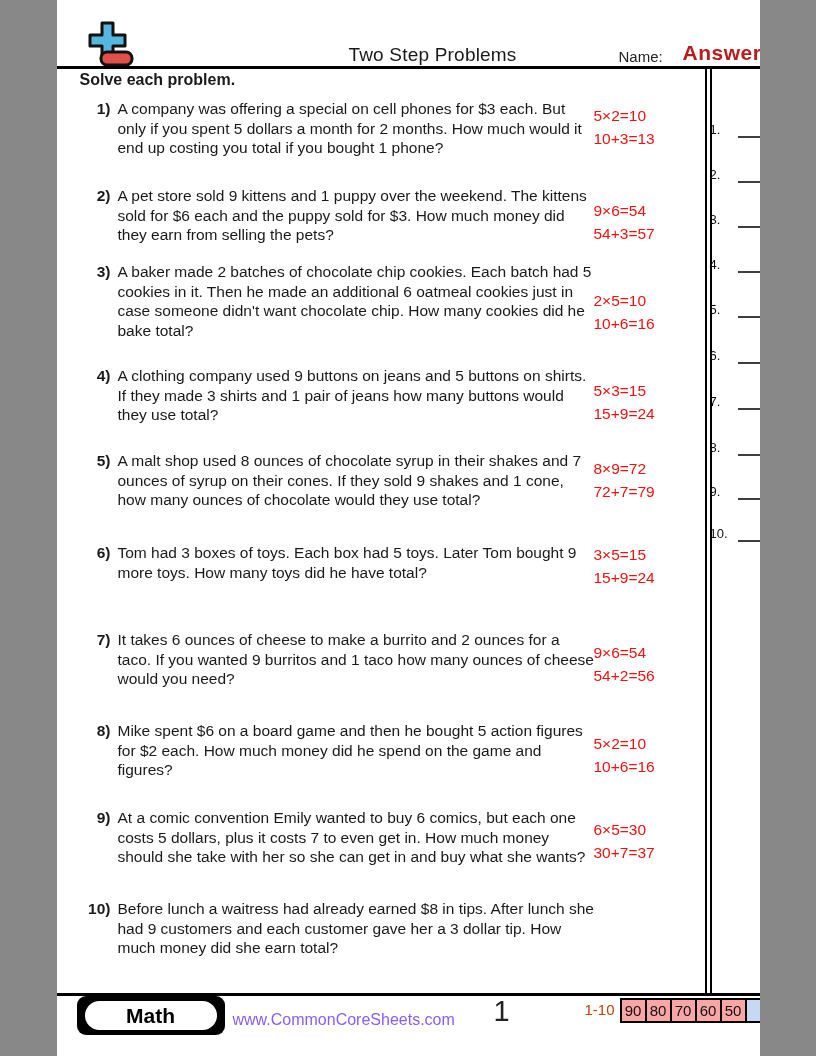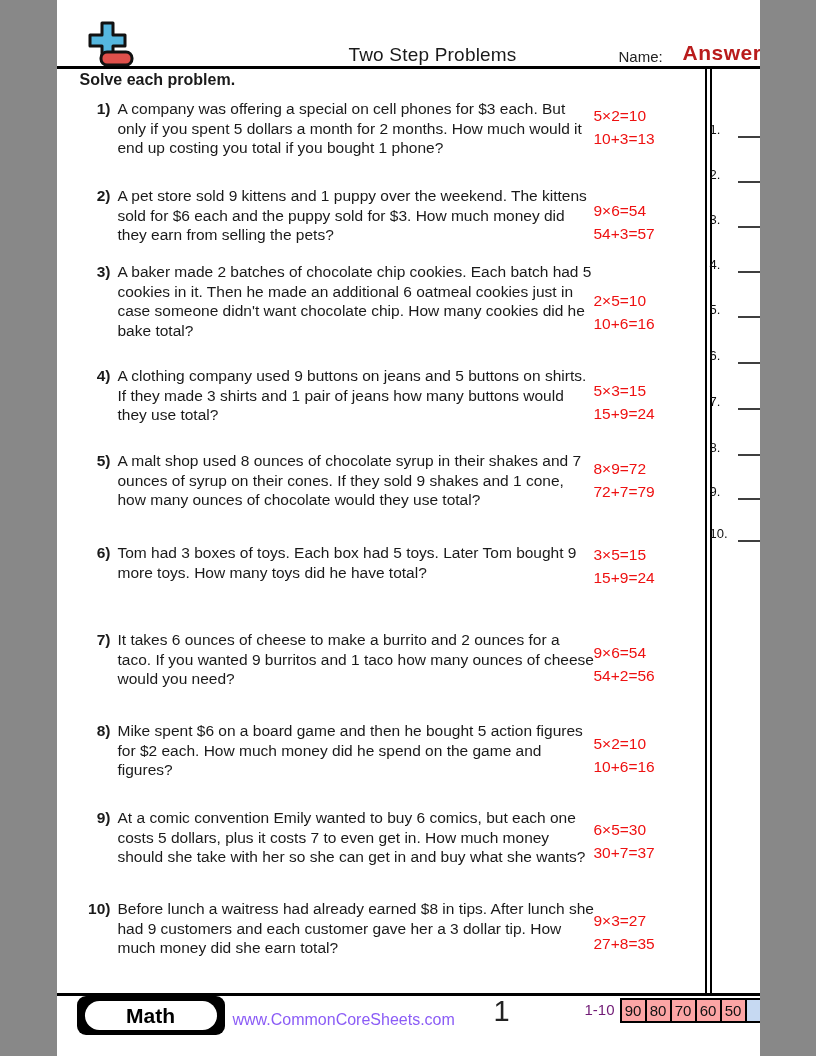--- a/index.html
+++ b/index.html
@@ -49,21 +49,21 @@
   .footer-rule{position:absolute;left:0;top:993px;width:816px;height:3px;background:#000;}
   .math-badge{position:absolute;left:20px;top:996px;width:148px;height:39px;
     background:#000;border-radius:9px;display:flex;align-items:center;justify-content:center;}
   .math-pill{width:132px;height:29px;background:#fff;border-radius:15px;
     display:flex;align-items:center;justify-content:center;
     font-size:21px;font-weight:bold;color:#000;}
   .website{position:absolute;left:176px;top:1011px;font-size:16px;color:#8b5cf6;}
   .page-num{position:absolute;left:400px;top:995px;width:90px;text-align:center;
     font-size:29px;font-weight:400;color:#222;}
   .score-label{position:absolute;left:498px;top:1001px;width:60px;text-align:right;
-    font-size:15px;color:#701a75;}
+    font-size:15px;color:#c2410c;}
   .score-table{position:absolute;left:563px;top:998px;display:flex;
     border:2px solid #000;background:#fca5a5;}
   .cell{width:23px;height:21px;line-height:21px;text-align:center;font-size:15px;
     border-left:2px solid #000;color:#111;}
   .cell:first-child{border-left:none;}
   .cell.shaded{background:#c6d9f2;padding-left:17px;}
 </style>
 </head>
 <body>
 
@@ -203,24 +203,20 @@
     <div class="ptext">At a comic convention Emily wanted to buy 6 comics, but each one costs 5 dollars, plus it costs 7 to even get in. How much money should she take with her so she can get in and buy what she wants?</div>
   </div>
   <div class="work w9">
     <div>6×5=30</div>
     <div>30+7=37</div>
   </div>
 
   <div class="problem p10">
     <span class="pnum">10)</span>
     <div class="ptext">Before lunch a waitress had already earned $8 in tips. After lunch she had 9 customers and each customer gave her a 3 dollar tip. How much money did she earn total?</div>
-  </div>
-  <div class="work w10">
-    <div>9×3=27</div>
-    <div>27+8=35</div>
   </div>
 
   <div class="footer-rule"></div>
   <div class="math-badge">
     <div class="math-pill">Math</div>
   </div>
   <div class="website">www.CommonCoreSheets.com</div>
   <div class="page-num">1</div>
   <div class="score-label">1-10</div>
   <div class="score-table">

